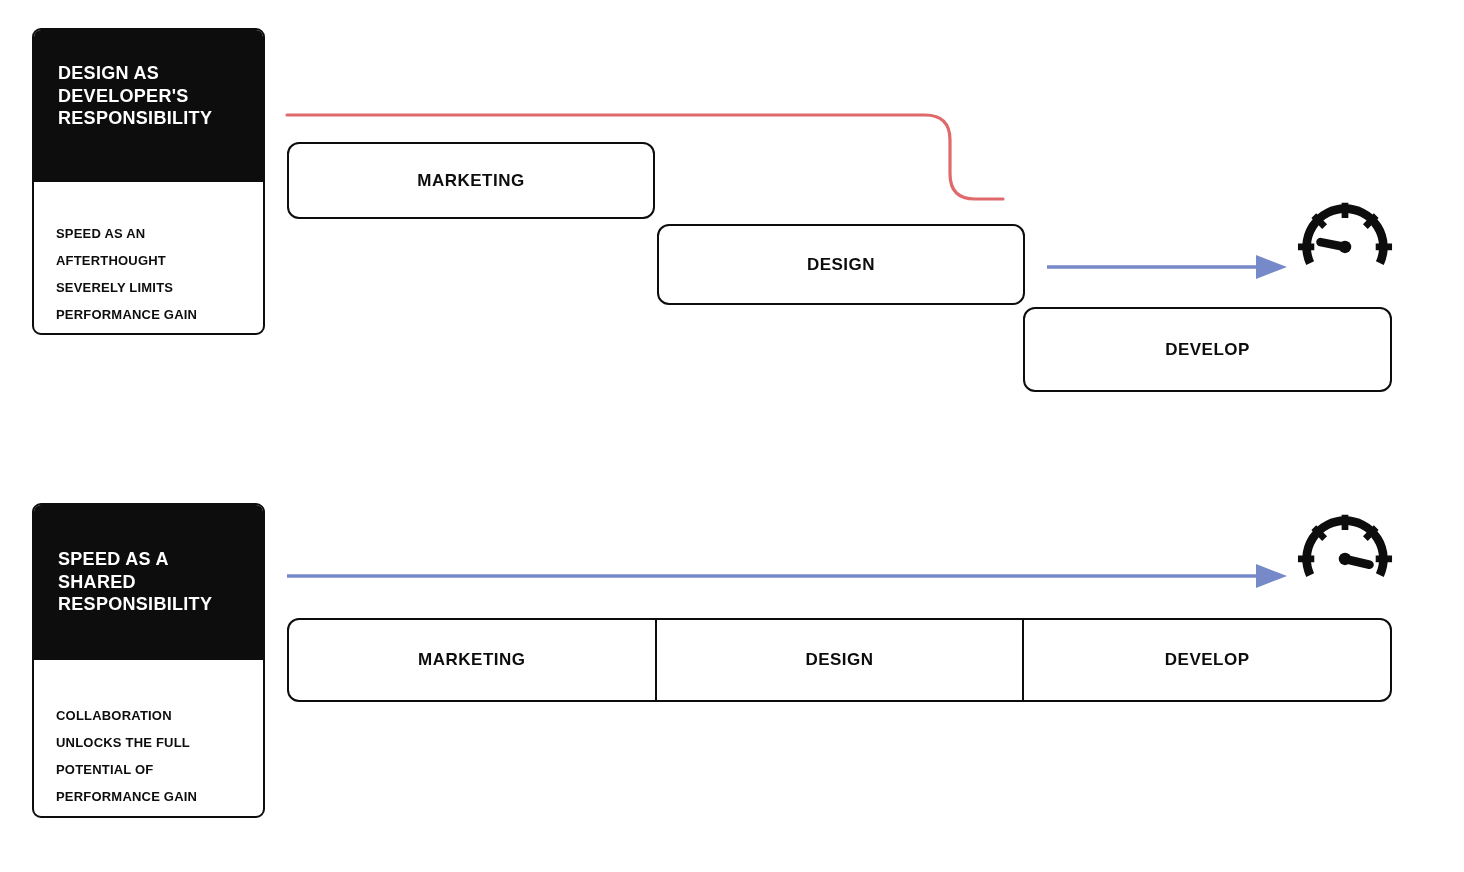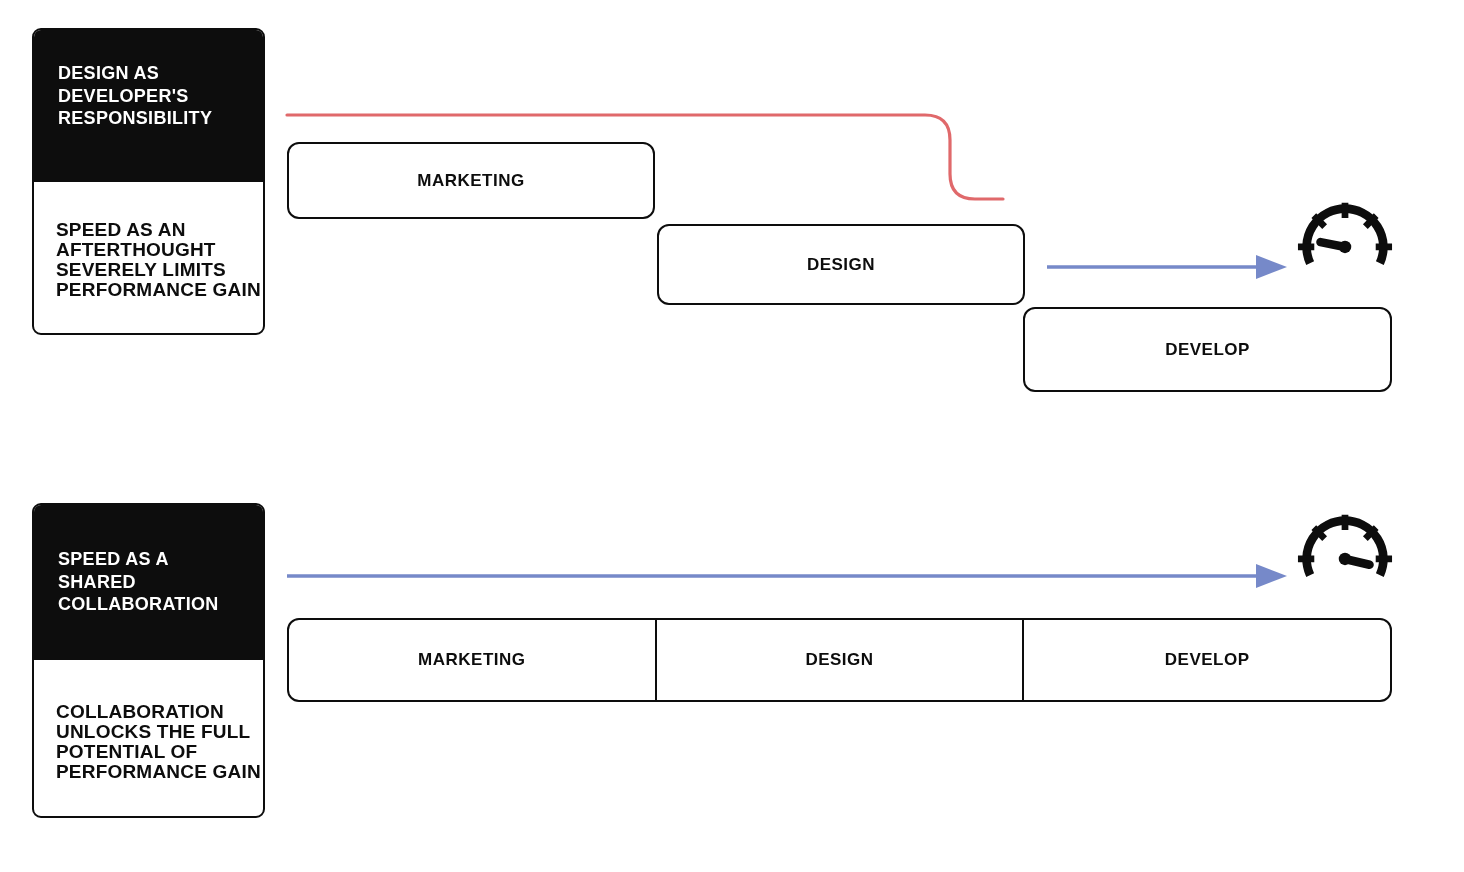--- a/index.html
+++ b/index.html
@@ -16,21 +16,21 @@
     border:2px solid var(--ink,#0d0d0d); border-radius:9px;
     background:#ffffff; box-sizing:border-box; overflow:hidden;
   }
   .card-head {
     background:var(--ink,#0d0d0d); color:#ffffff;
     font-weight:bold; font-size:18px; line-height:22.5px; letter-spacing:.3px;
     white-space:pre-line; box-sizing:border-box;
     padding-left:24px; padding-right:12px;
   }
   .card-body {
-    font-weight:bold; font-size:19px; line-height:20px; letter-spacing:.2px;
+    font-weight:bold; font-size:13px; line-height:27px; letter-spacing:.2px;
     white-space:pre-line; box-sizing:border-box;
     padding-left:22px; color:var(--ink,#0d0d0d);
   }
   .card1 { top:28px; height:307px; }
   .card1 .card-head { height:152px; padding-top:32px; }
   .card1 .card-body { padding-top:38px; }
   .card2 { top:503px; height:315px; }
   .card2 .card-head { height:155px; padding-top:43px; }
   .card2 .card-body { padding-top:42px; }
 
@@ -107,21 +107,21 @@
       <line class="ink-stroke" x1="50" y1="52" x2="24.5" y2="47" stroke-width="9" stroke-linecap="round"></line>
       <circle class="ink-fill" cx="50" cy="52" r="6.5"></circle>
     </svg>
   </div>
 
   <div>
 
     <div class="card card2">
       <div class="card-head">SPEED AS A
 SHARED
-COLLABORATION</div>
+RESPONSIBILITY</div>
       <div class="card-body">COLLABORATION
 UNLOCKS THE FULL
 POTENTIAL OF
 PERFORMANCE GAIN</div>
     </div>
 
     <svg class="abs" style="left:282px; top:558px;" width="1014" height="36" viewBox="0 0 1014 36">
       <line class="stroke-blue" x1="5" y1="18" x2="975" y2="18" stroke-width="3.5"></line>
       <polygon class="fill-blue" points="974,6 974,30 1005,18"></polygon>
     </svg>

